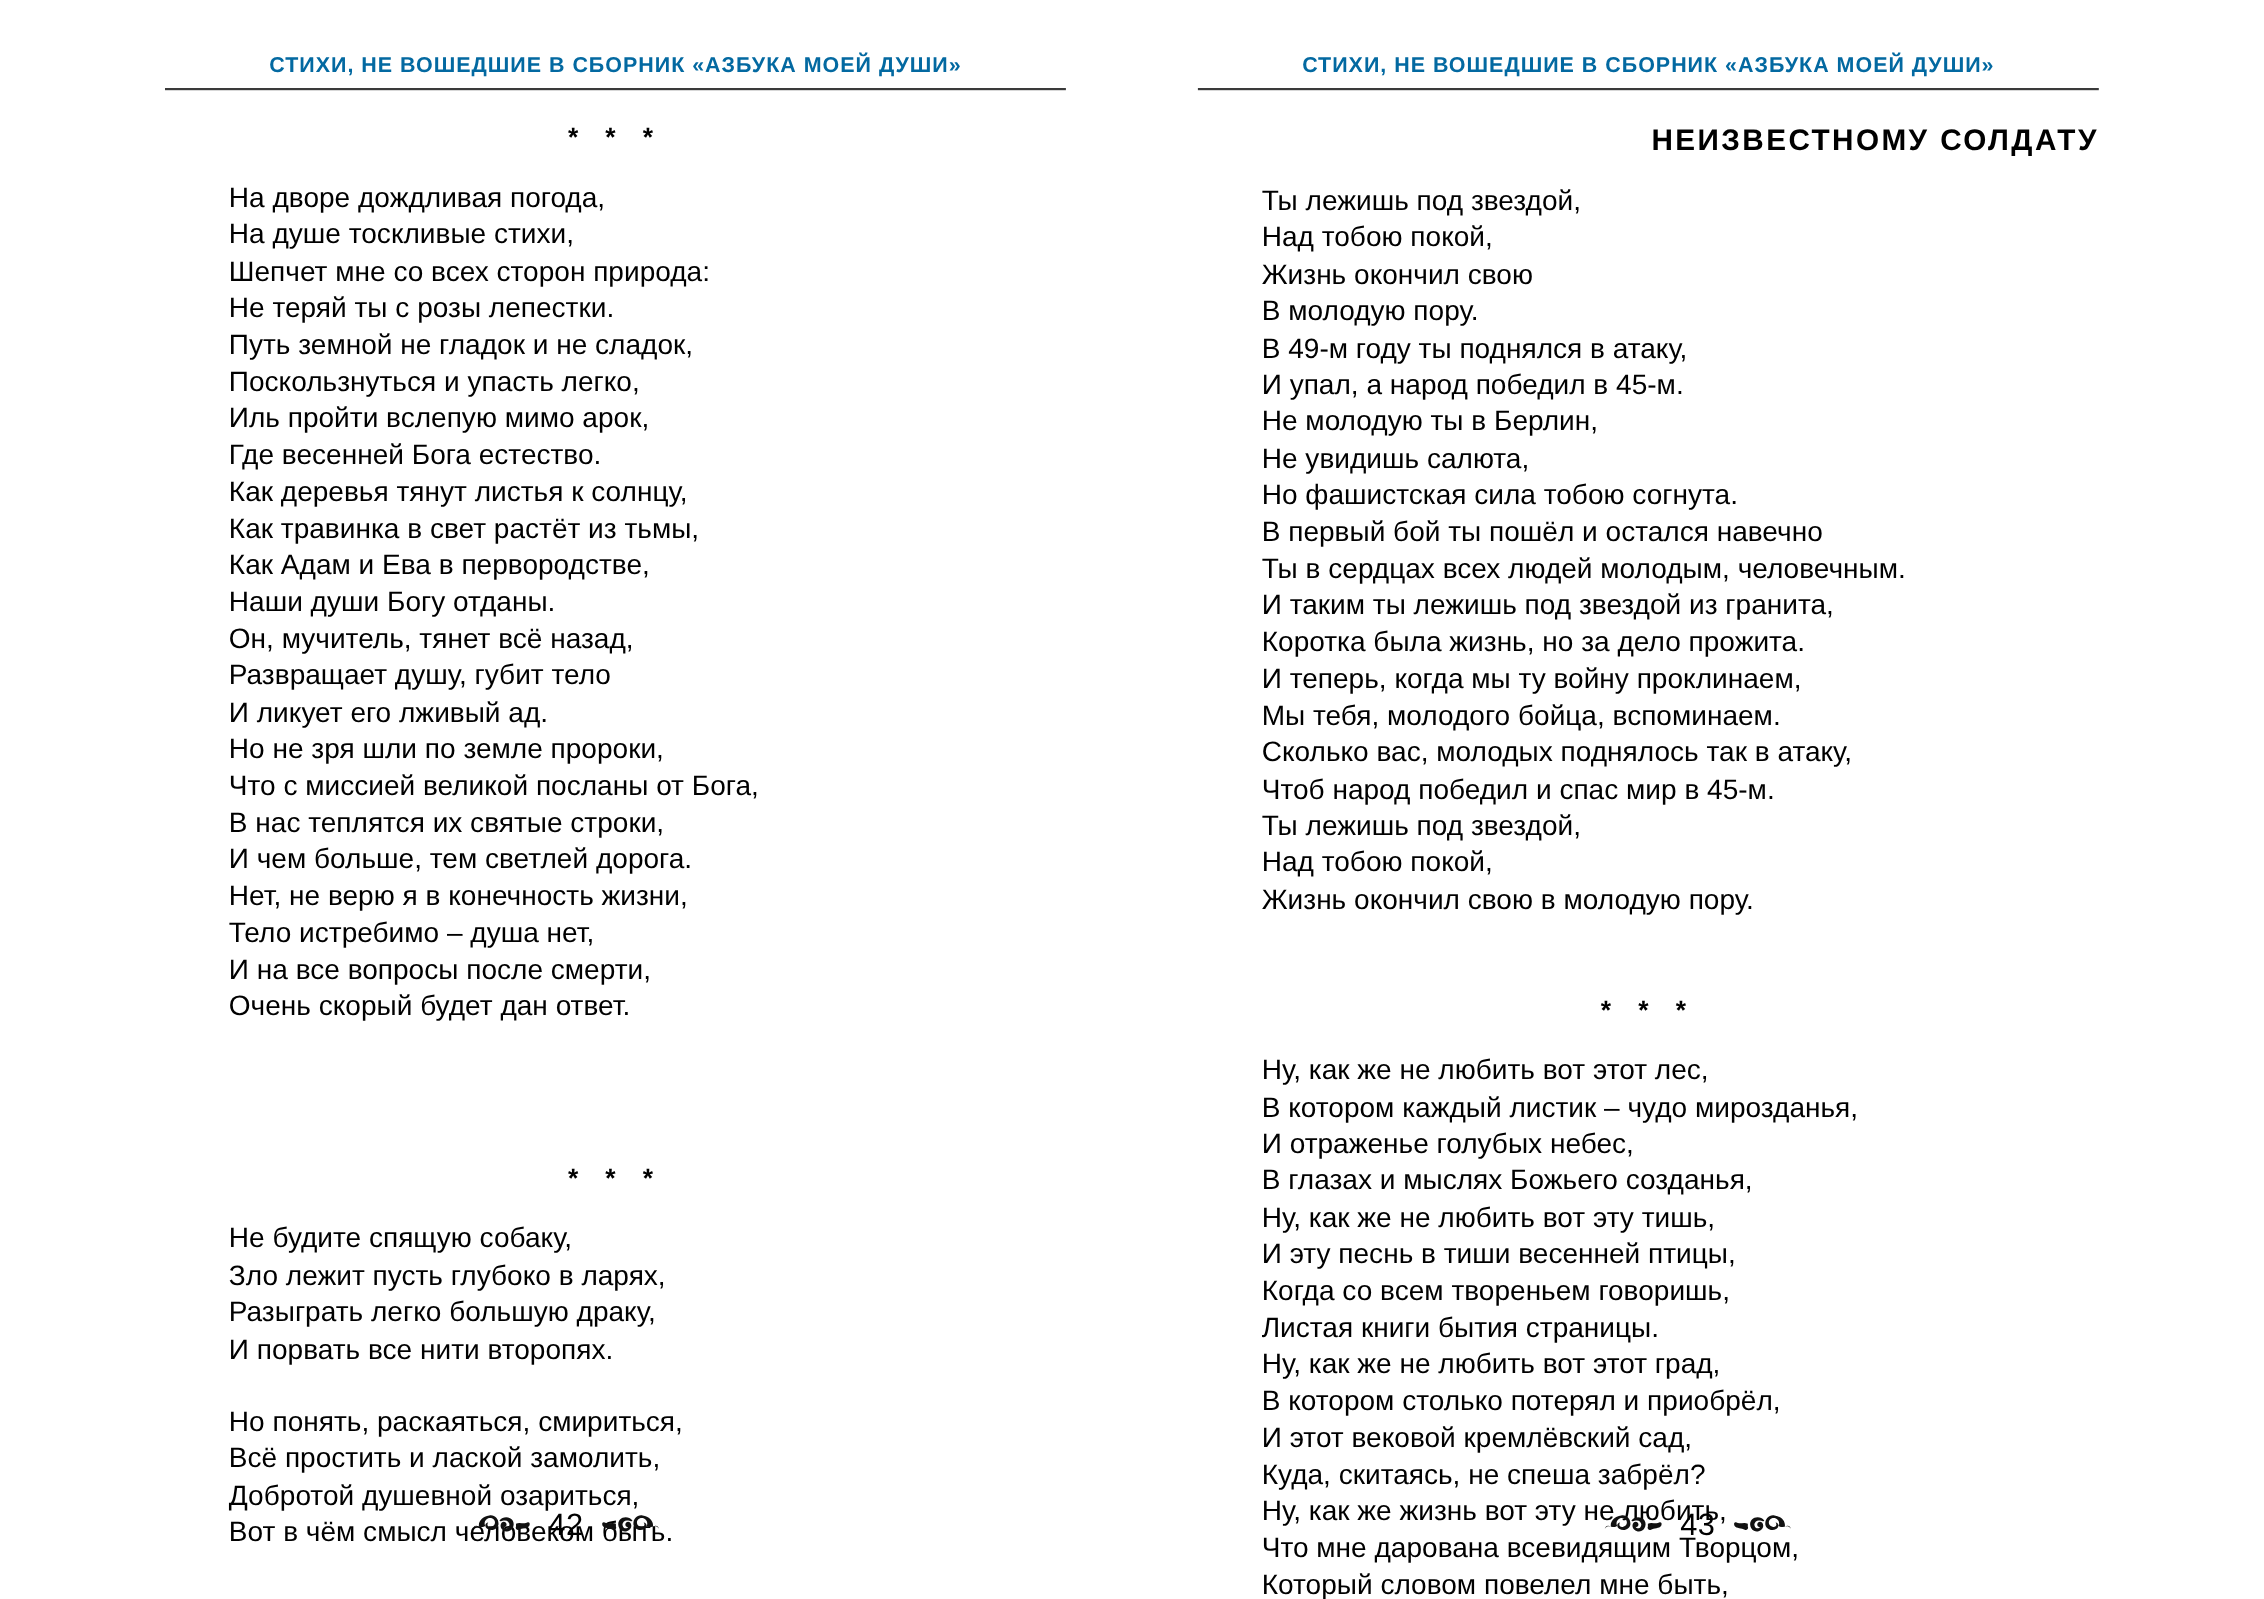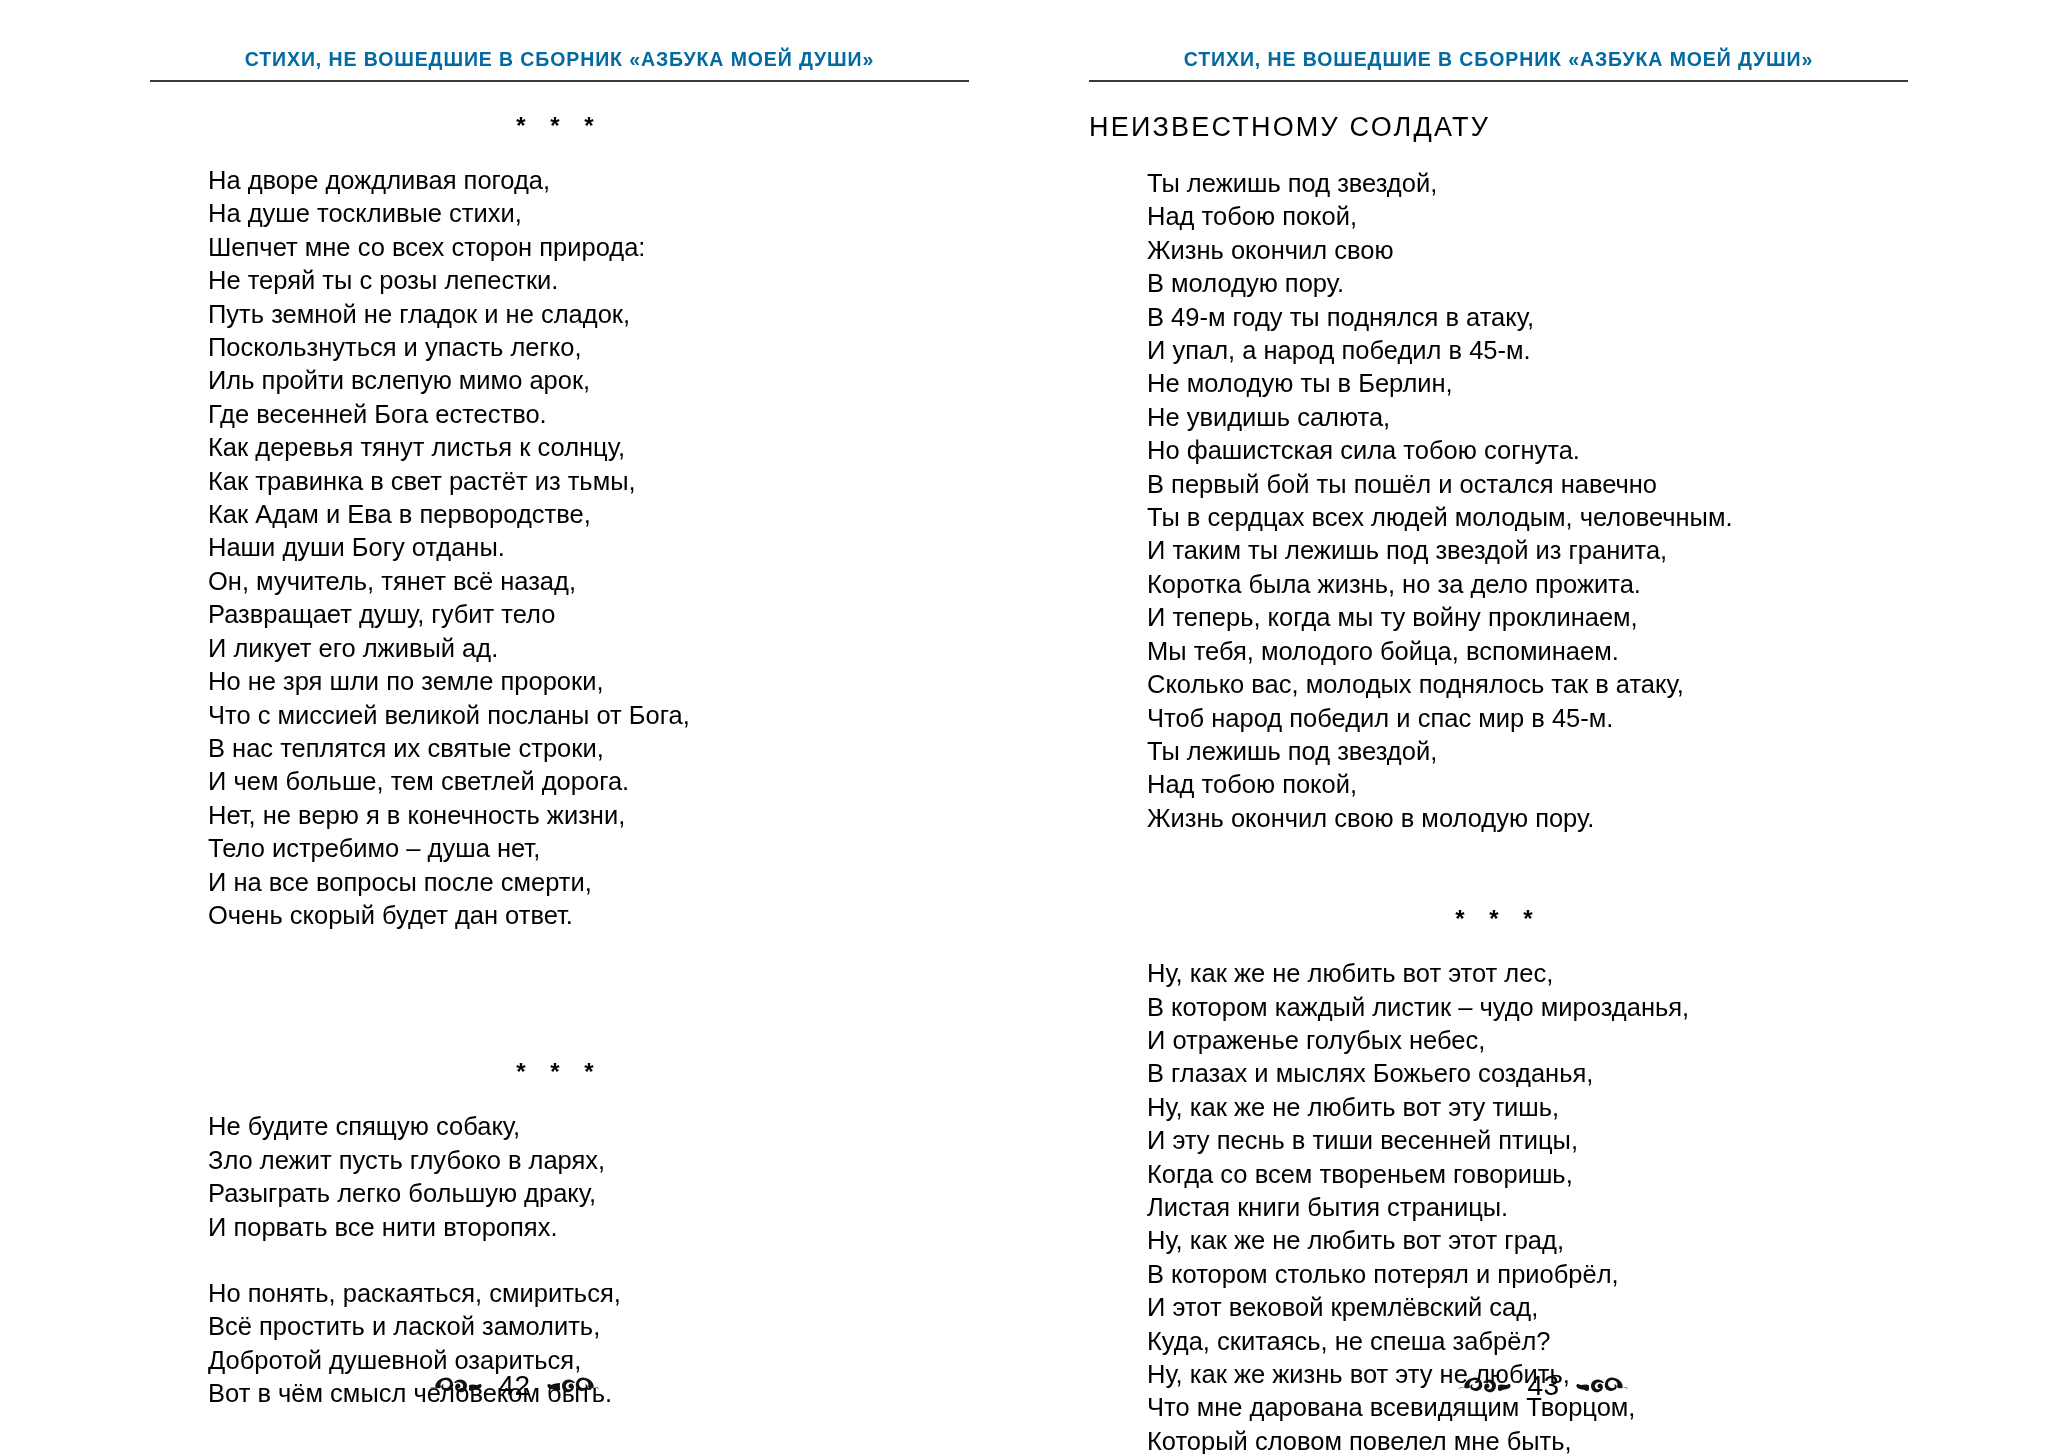--- a/index.html
+++ b/index.html
@@ -47,23 +47,23 @@
   .runhead-rule {
     border-bottom: 2.5px solid #3a3a3a;
     width: 100%;
   }
 
   
   .poem {
     margin-top: 30px;
   }
   .poem-title {
-    text-align: left;
+    text-align: right;
     font-size: 27px;
-    font-weight: 400;
+    font-weight: 700;
     letter-spacing: 2.2px;
     margin: 20px 0 24px 0;
   }
   .stars {
     text-align: center;
     font-size: 24px;
     font-weight: 700;
     letter-spacing: 9px;
     margin: 6px 0 26px 0;
     height: 26px;

